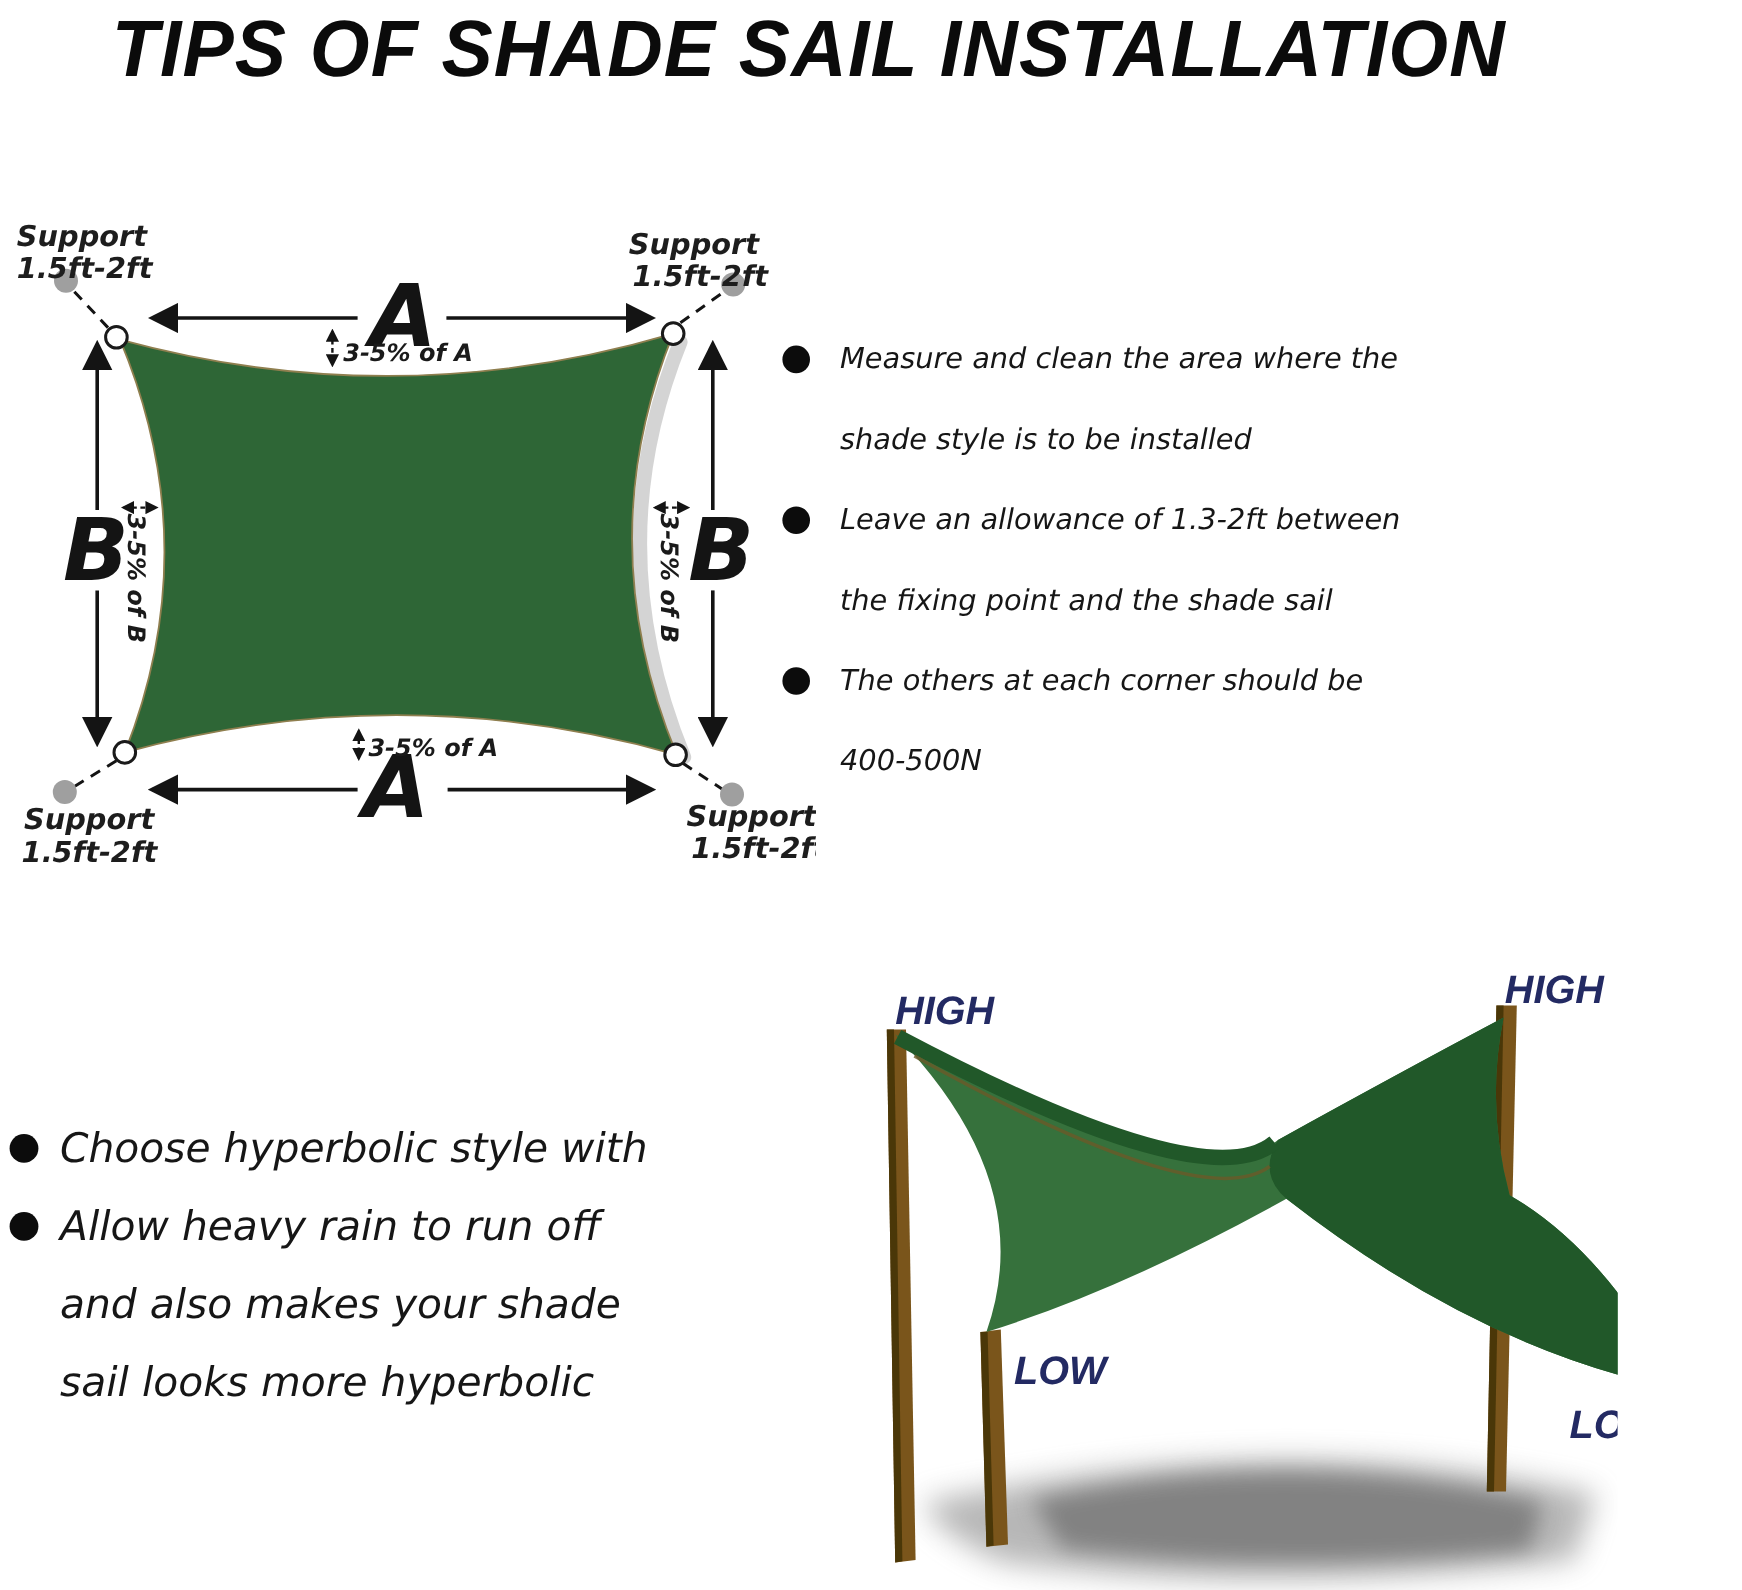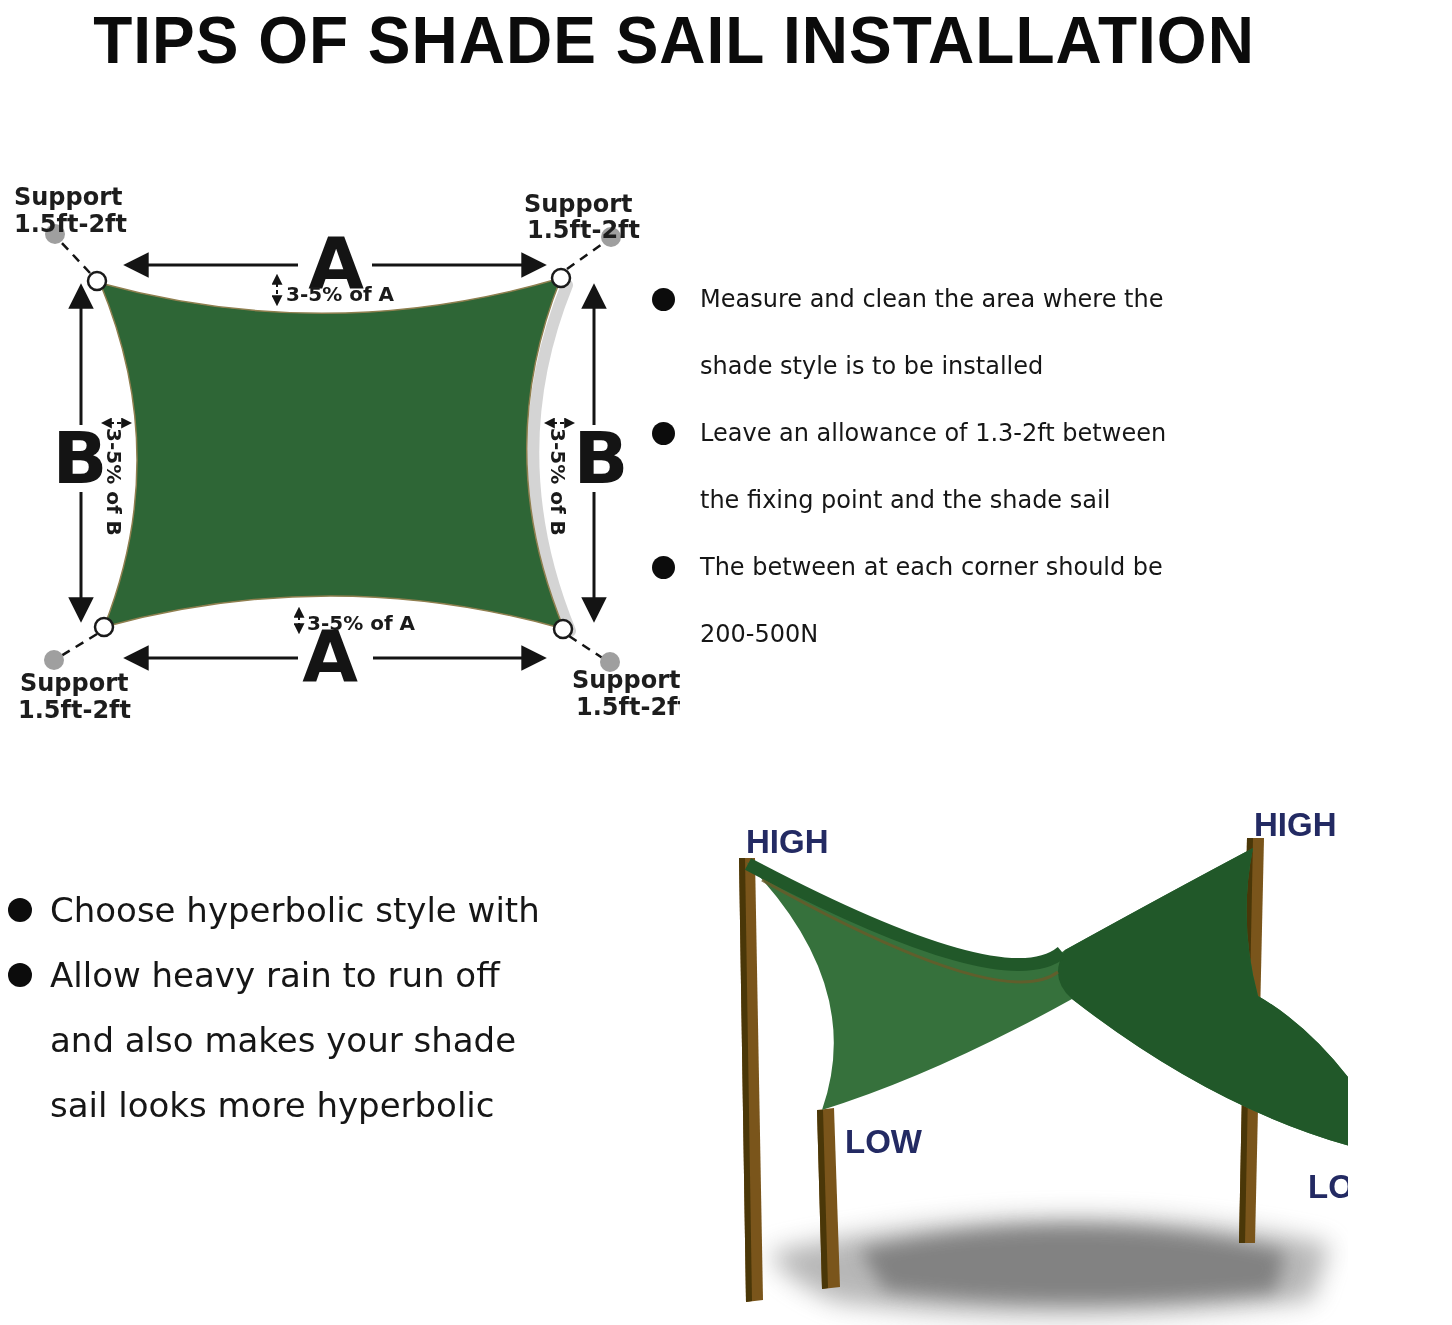--- a/index.html
+++ b/index.html
@@ -1,18 +1,18 @@
 <!DOCTYPE html>
 <html><head>
 <meta charset="utf-8">
 <style>
   html,body{margin:0;padding:0;background:#ffffff;}
   #stage{
     position:relative;width:1348px;height:1325px;background:#ffffff;overflow:hidden;
-    font-family:"DejaVu Sans",sans-serif;color:#161616;
+    font-family:"DejaVu Sans",sans-serif;color:#161616;font-style:italic;
   }
   .title{
     position:absolute;top:2px;left:0;width:100%;text-align:center;
     font-family:"Liberation Sans",sans-serif;font-weight:bold;font-size:64px;
     letter-spacing:1px;color:#0b0b0b;transform:scaleY(1.04);transform-origin:top;
     white-space:nowrap;
   }
   svg{position:absolute;}
   #diagram-svg{left:0;top:0;}
   #illustration-svg{left:600px;top:790px;}
@@ -107,26 +107,26 @@
       <div class="bullet-line">Measure and clean the area where the</div>
       <div class="bullet-line">shade style is to be installed</div>
     </div>
     <div class="bullet-item">
       <span class="dot"></span>
       <div class="bullet-line">Leave an allowance of 1.3-2ft between</div>
       <div class="bullet-line">the fixing point and the shade sail</div>
     </div>
     <div class="bullet-item">
       <span class="dot"></span>
-      <div class="bullet-line">The between at each corner should be</div>
-      <div class="bullet-line">200-500N</div>
+      <div class="bullet-line">The others at each corner should be</div>
+      <div class="bullet-line">400-500N</div>
     </div>
   </div>
 
-  <div class="bullets bullets-left" style="left:8px;top:878px;width:620px;">
+  <div class="bullets bullets-left" style="left:8px;top:925px;width:620px;">
     <div class="bullet-item">
       <span class="dot"></span>
       <div class="bullet-line">Choose hyperbolic style with</div>
     </div>
     <div class="bullet-item">
       <span class="dot"></span>
       <div class="bullet-line">Allow heavy rain to run off</div>
       <div class="bullet-line">and also makes your shade</div>
       <div class="bullet-line">sail looks more hyperbolic</div>
     </div>

